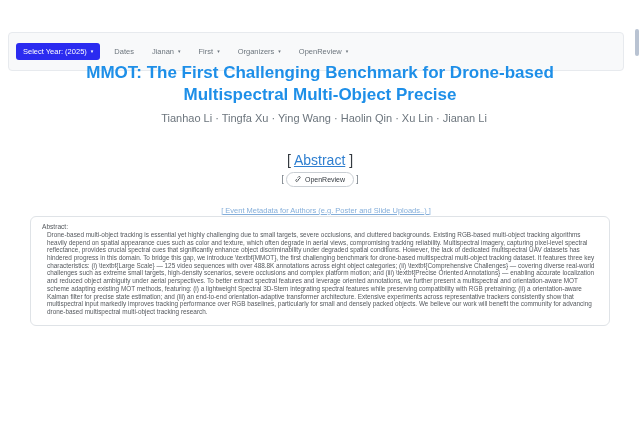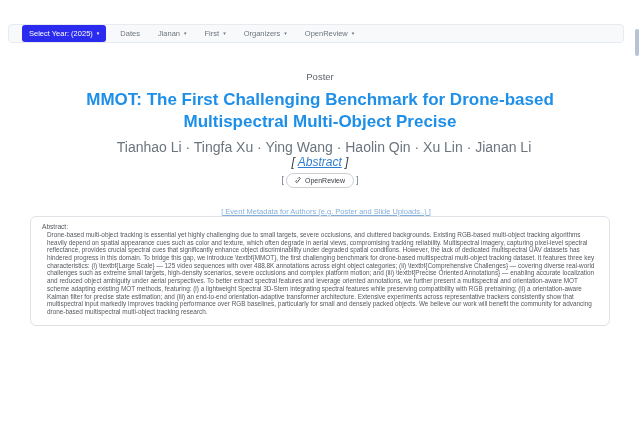--- a/index.html
+++ b/index.html
@@ -7,28 +7,28 @@
     width: 640px; height: 428px;
     background: #ffffff;
     font-family: "Liberation Sans", "DejaVu Sans", sans-serif;
     overflow: hidden;
     position: relative;
   }
 
   
   .navbar {
     position: absolute;
-    left: 8px; top: 24px;
-    width: 616px; height: 19px;
+    left: 8px; top: 32px;
+    width: 616px; height: 39px;
     background: #f8f9fa;
     border: 1px solid #e7eaee;
     border-radius: 4px;
     display: flex;
     align-items: center;
-    padding: 0 13px;
+    padding: 0 7px;
   }
   .year-btn {
     background: #2b2bf0;
     color: #ffffff;
     border: none;
     border-radius: 3px;
     font-size: 7.5px;
     font-family: inherit;
     padding: 4px 7px;
     display: inline-flex;
@@ -84,29 +84,28 @@
   .paper-title {
     margin: 7px auto 0 auto;
     width: 560px;
     font-size: 17px;
     font-weight: bold;
     line-height: 1.28;
     color: #1e8fe8;
   }
   .authors {
     margin-top: 6px;
-    font-size: 14px;
+    font-size: 11px;
     color: #6c757d;
     margin-left: 8px;
   }
   .abstract-link-row {
-    margin-top: 0;
-    font-size: 12px;
+    margin-top: 28px;
+    font-size: 14px;
     color: #343a40;
-    font-style: italic;
   }
   .abstract-link-row a {
     color: #2f7fd0;
     text-decoration: underline;
     cursor: pointer;
   }
   .openreview-row {
     margin-top: 4px;
     font-size: 9px;
     color: #6c757d;
@@ -189,21 +188,20 @@
     <a class="nav-item">
       <span>OpenReview</span>
       <span class="caret">▾</span>
     </a>
   </div>
 </nav>
 
 <div class="scrollbar-thumb"></div>
 
 <main class="main">
-  <div class="event-type">Poster</div>
 
   <h1 class="paper-title">MMOT: The First Challenging Benchmark for Drone-based Multispectral Multi-Object Precise</h1>
 
   <div class="authors">Tianhao Li · Tingfa Xu · Ying Wang · Haolin Qin · Xu Lin · Jianan Li</div>
 
   <div class="abstract-link-row">
     <span>[ </span><a>Abstract</a><span> ]</span>
   </div>
 
   <div class="openreview-row">

